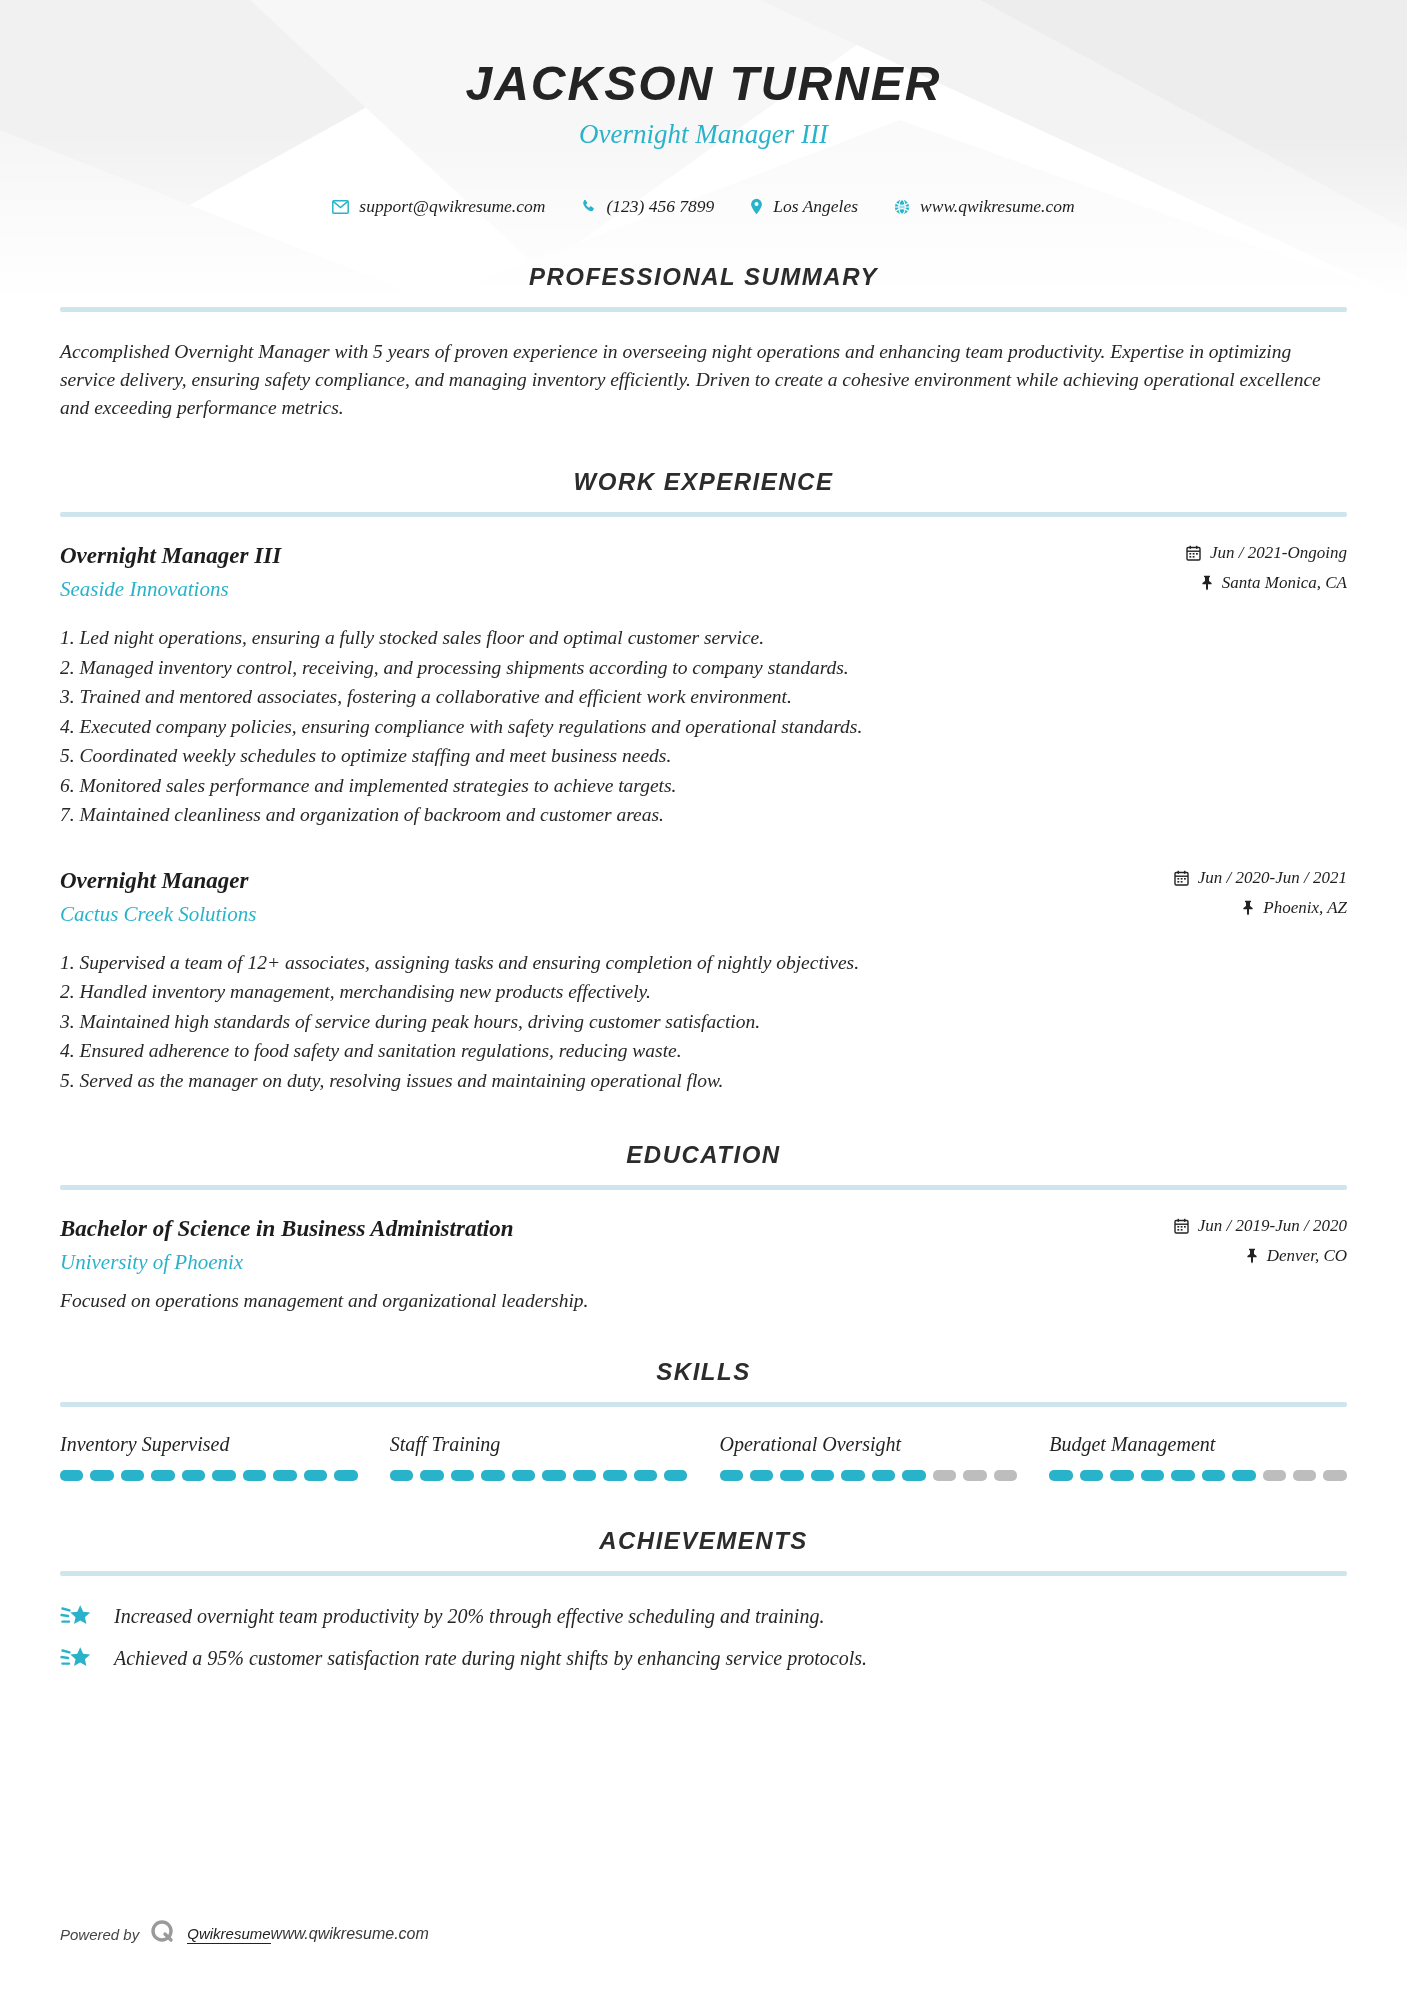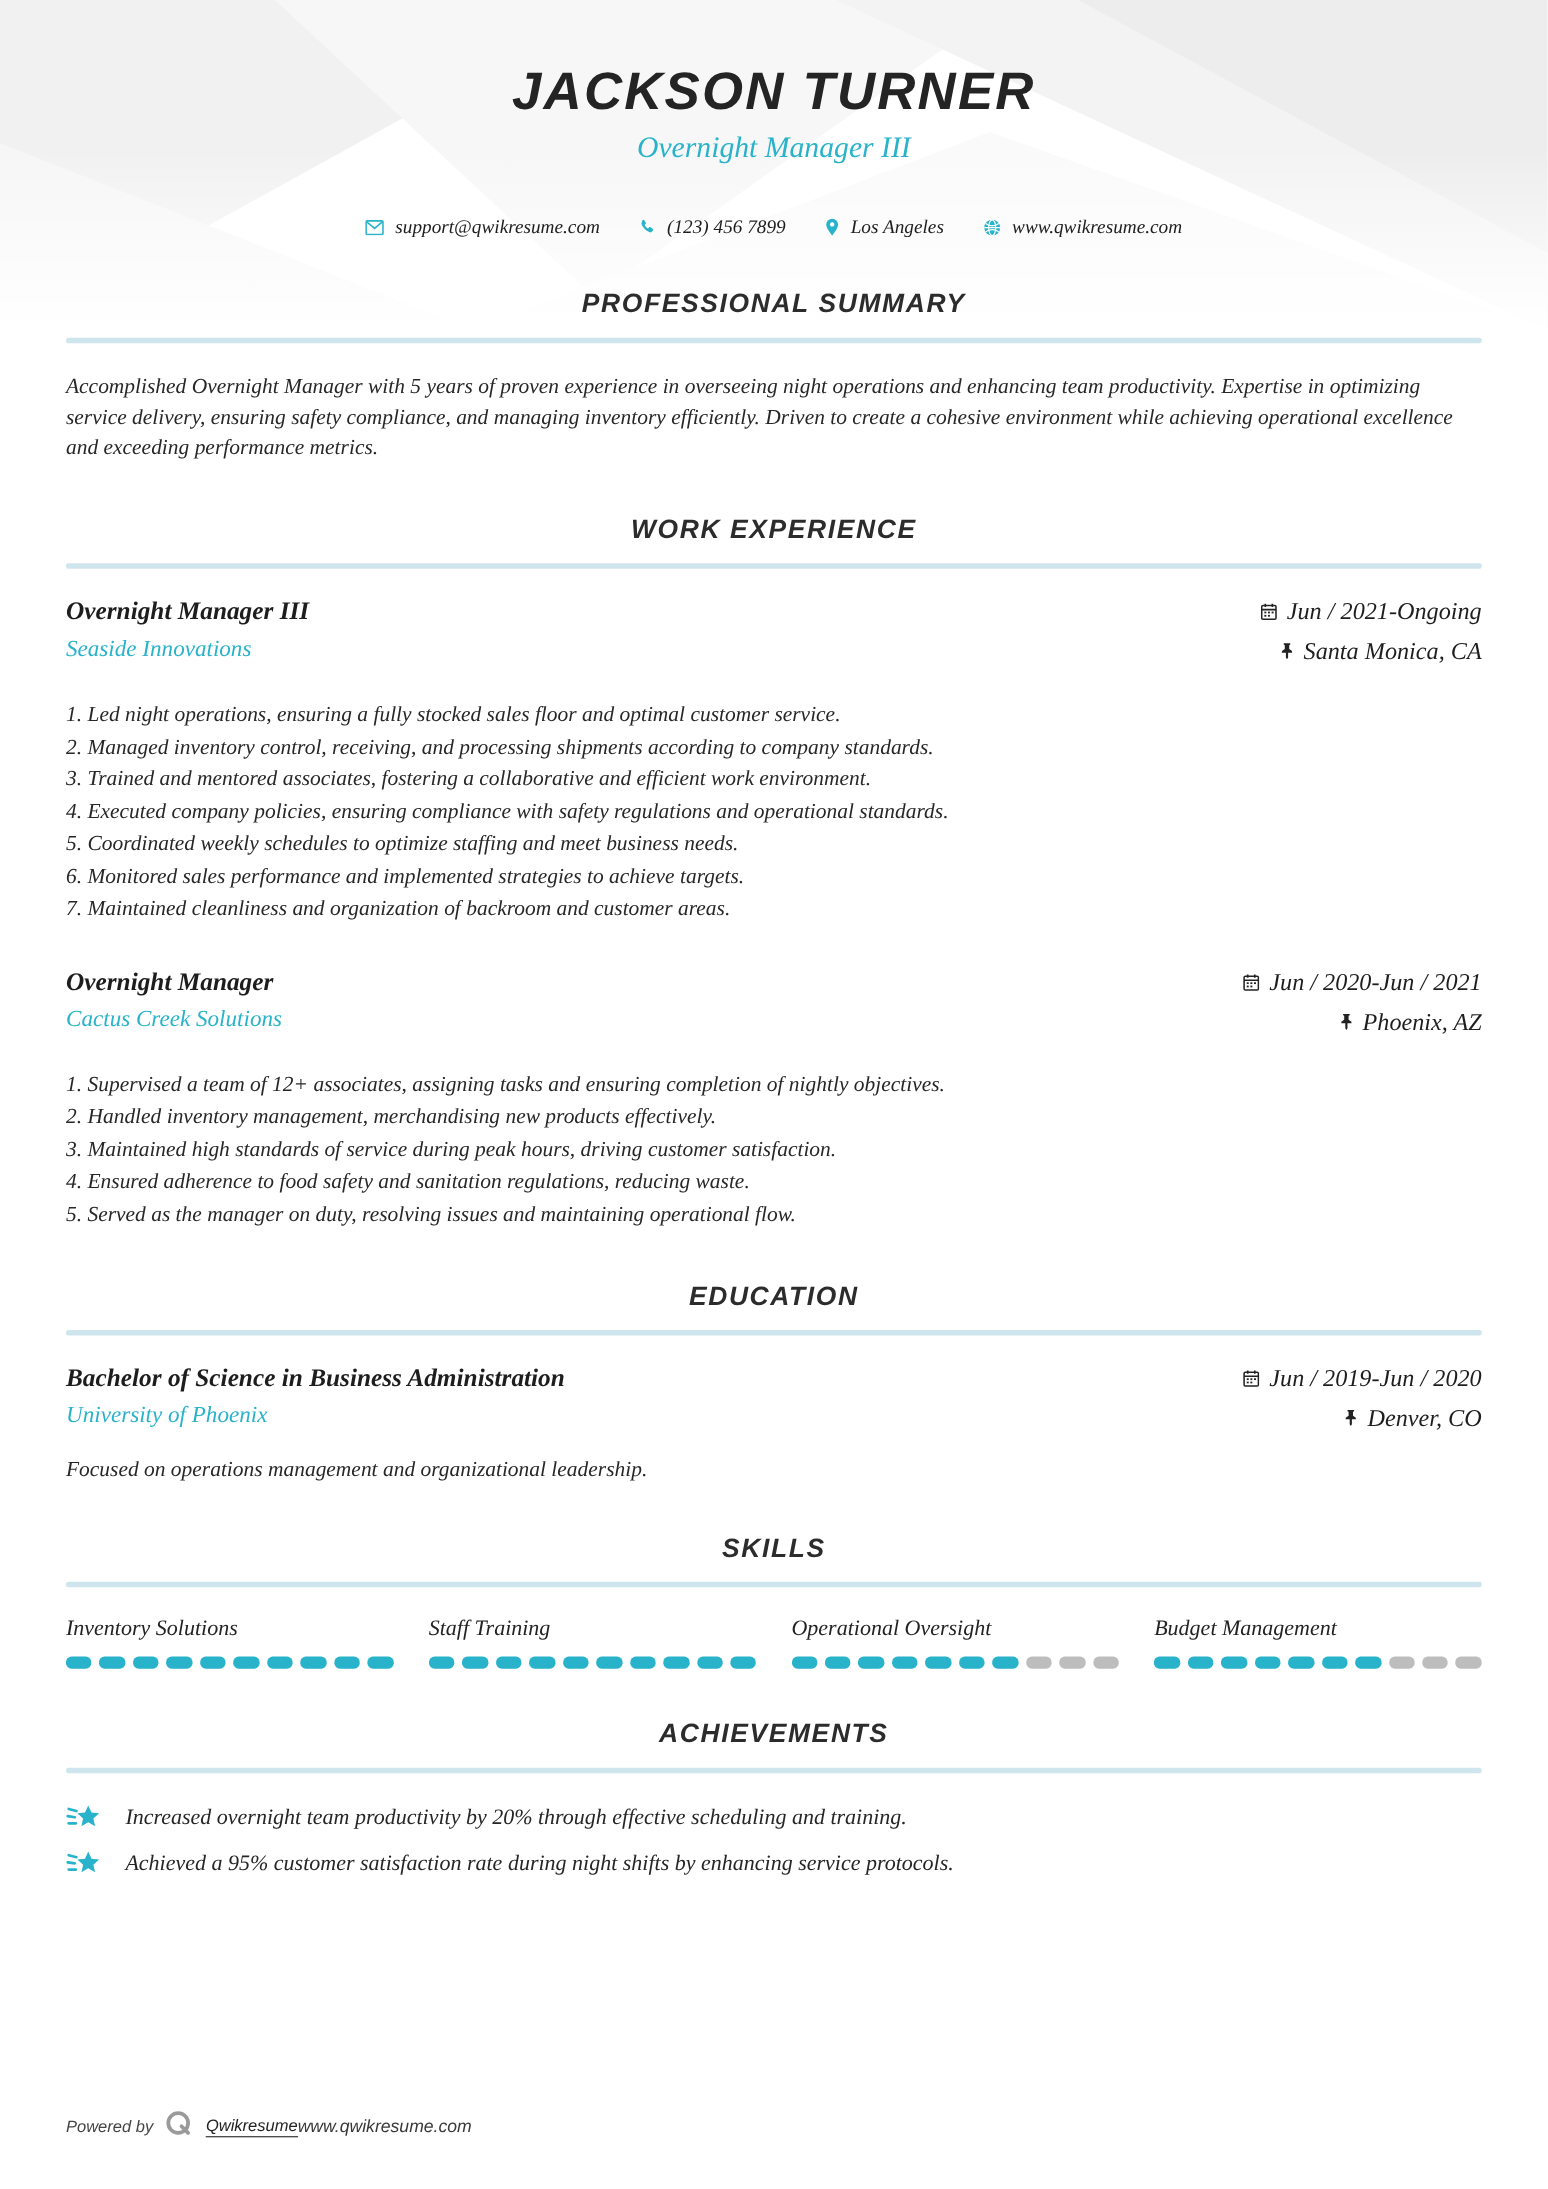--- a/index.html
+++ b/index.html
@@ -35,21 +35,21 @@
   }
   .rule { height:5px; background:var(--rule); border-radius:2px; margin-bottom:26px; }
 
   .summary-text { font-size:19.5px; line-height:28px; color:#272727; }
 
   
   .entry { margin-bottom:38px; }
   .entry-head { display:flex; justify-content:space-between; align-items:flex-start; }
   .entry-title { font-size:23px; font-weight:600; color:#1d1d1d; }
   .entry-company { font-size:21px; color:var(--accent); margin-top:8px; }
-  .entry-meta { text-align:right; font-size:22px; color:#1e1e1e; white-space:nowrap; }
+  .entry-meta { text-align:right; font-size:17px; color:#1e1e1e; white-space:nowrap; }
   .meta-line { display:flex; justify-content:flex-end; align-items:center; gap:9px; margin-bottom:10px; }
   .meta-line svg { display:block; }
   .bullets { margin-top:20px; list-style:none; counter-reset:b; }
   .bullets li {
     counter-increment:b; font-size:19.5px; line-height:29.5px; color:#272727;
   }
   .bullets li::before { content:counter(b) ". "; }
   .entry-desc { font-size:19.5px; color:#272727; margin-top:14px; }
 
   
@@ -277,21 +277,21 @@
         </div>
       </div>
       <div class="entry-desc">Focused on operations management and organizational leadership.</div>
     </div>
 
     <div class="section-heading">SKILLS</div>
     <div class="rule"></div>
 
     <div class="skills-grid" id="skills-grid">
       <div class="skill">
-        <div class="skill-name">Inventory Solutions</div>
+        <div class="skill-name">Inventory Supervised</div>
         <div class="skill-bar">
             <span class="seg filled"></span>
             <span class="seg filled"></span>
             <span class="seg filled"></span>
             <span class="seg filled"></span>
             <span class="seg filled"></span>
             <span class="seg filled"></span>
             <span class="seg filled"></span>
             <span class="seg filled"></span>
             <span class="seg filled"></span>

